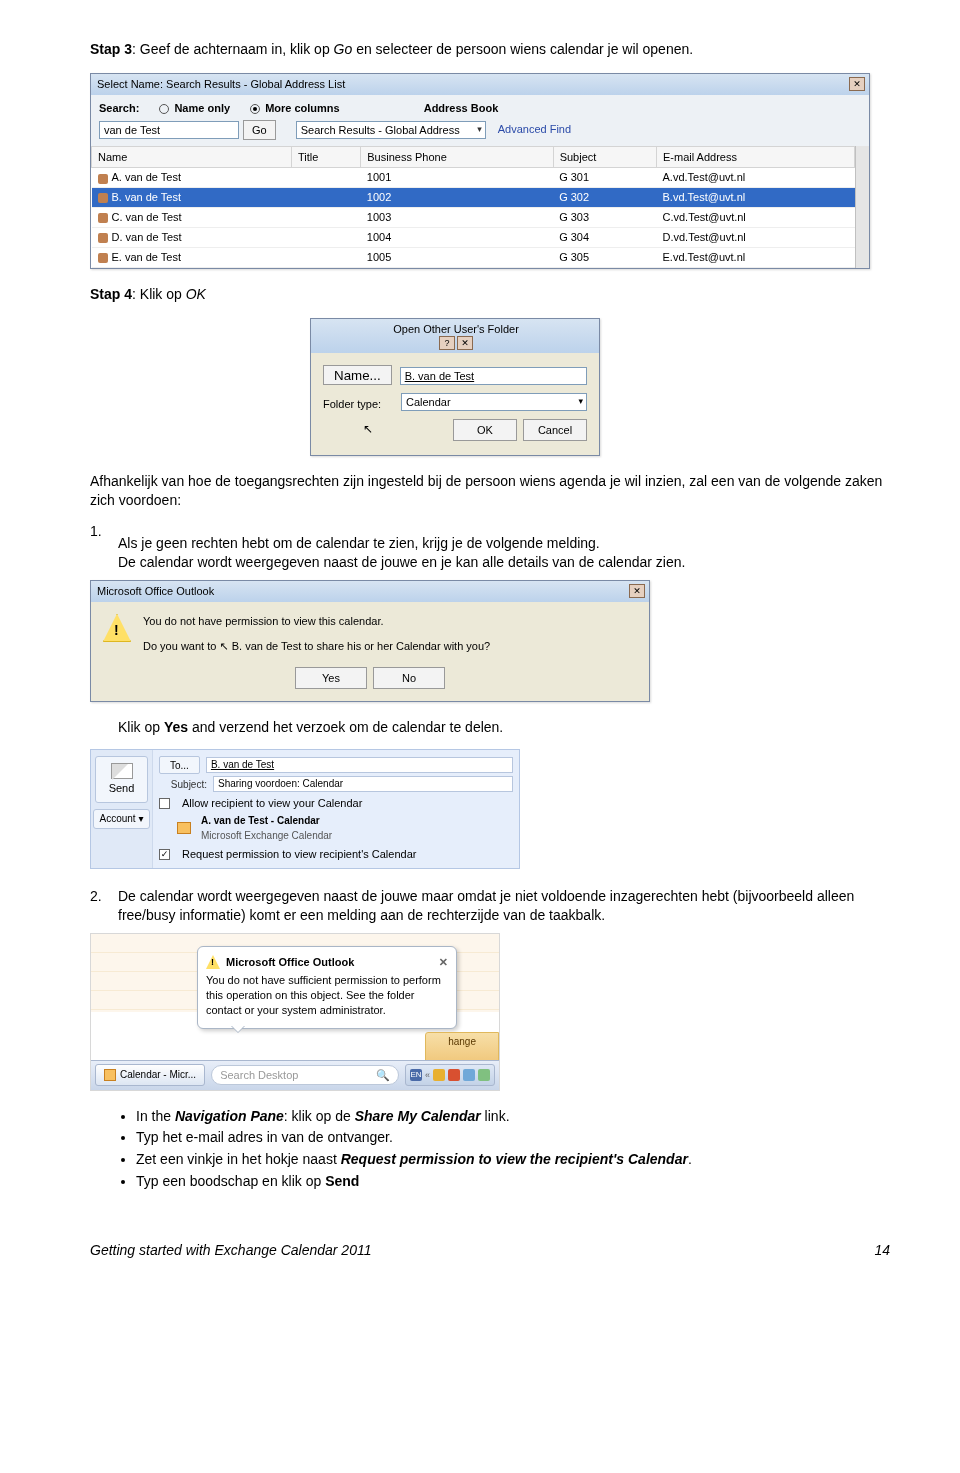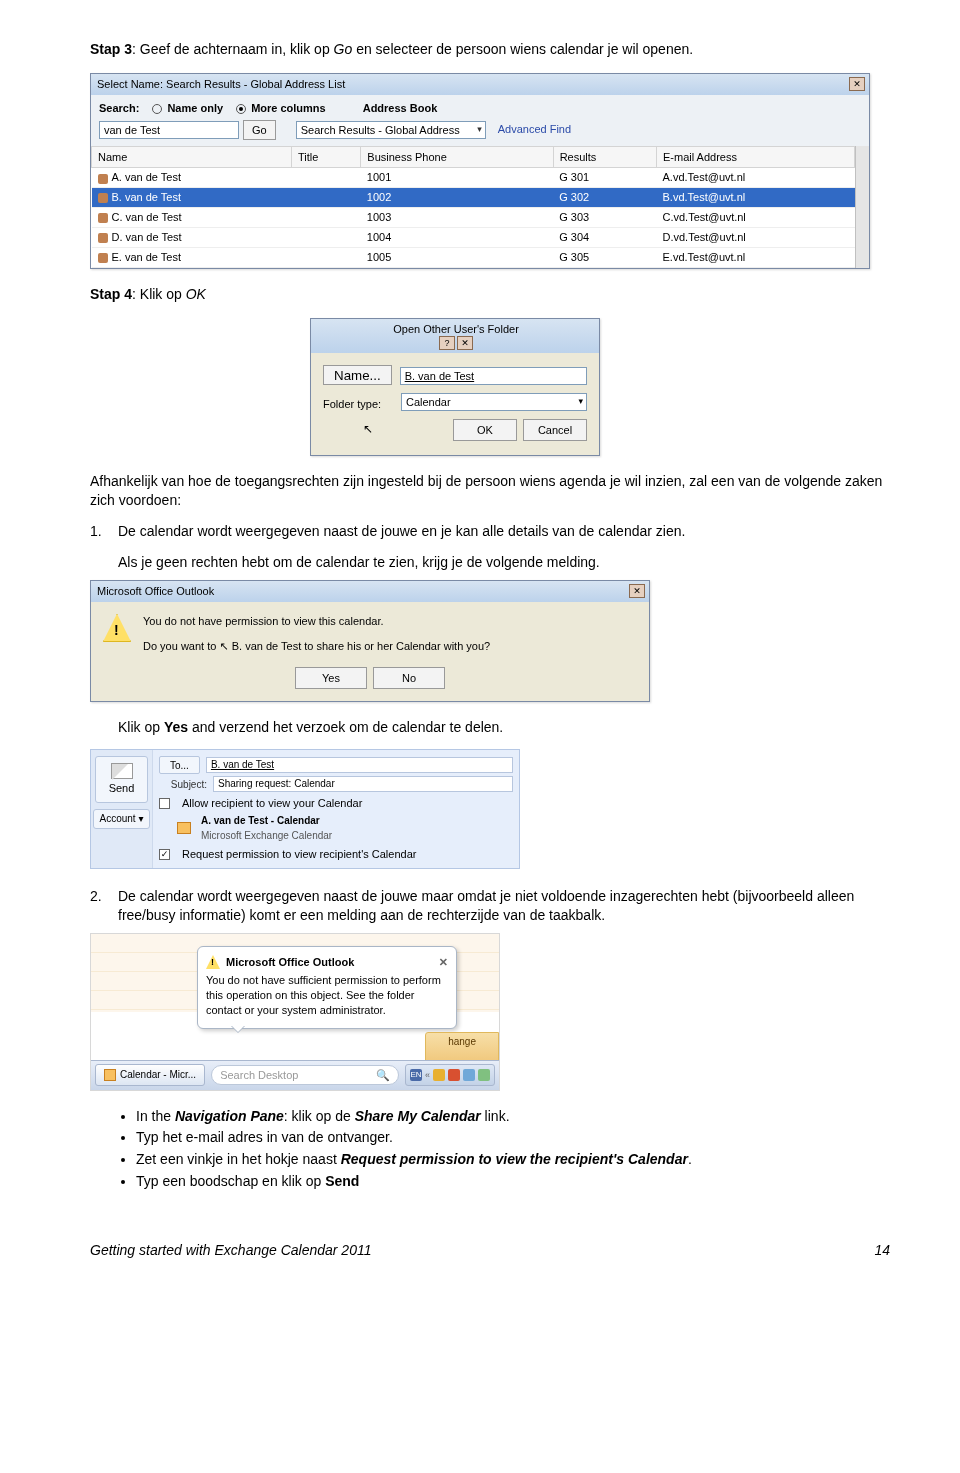--- a/index.html
+++ b/index.html
@@ -39,27 +39,27 @@
   }
   .titlebar .close {
     width: 16px; height: 14px;
     background: #e6d0c0;
     border: 1px solid #8a6a50;
     text-align: center; line-height: 12px;
     font-size: 9px;
   }
   .shot1 { width: 780px; }
   .shot1 .search-row {
-    display: flex; align-items: center; gap: 13px;
+    display: flex; align-items: center; gap: 20px;
     padding: 6px 8px 2px 8px; font-weight: bold;
   }
   .shot1 .search-row .lbl { font-weight: bold; }
   .shot1 .radio { width:10px;height:10px;border:1px solid #555;border-radius:50%;display:inline-block;vertical-align:middle;margin-right:2px;}
   .shot1 .radio.on::after{content:"";display:block;width:4px;height:4px;background:#000;border-radius:50%;margin:2px;}
-  .shot1 .ab-label{margin-left:24px;font-weight:bold;}
+  .shot1 .ab-label{margin-left:64px;font-weight:bold;}
   .shot1 .inputs-row{display:flex;align-items:center;gap:4px;padding:2px 8px 6px 8px;}
   .shot1 .txt{background:#fff;border:1px solid #7f9db9;height:18px;padding:1px 4px;}
   .shot1 .btn{background:#f3f3f3;border:1px solid #999;height:20px;padding:0 8px;font-size:11px;}
   .shot1 .dd{background:#fff;border:1px solid #7f9db9;height:18px;padding:1px 14px 1px 4px;position:relative;}
   .shot1 .dd::after{content:"▾";position:absolute;right:3px;top:1px;font-size:9px;color:#333;}
   .shot1 .adv{color:#2a4aa8;}
   .shot1 table{width:100%;border-collapse:collapse;background:#fff;}
   .shot1 th{background:#f6f6f6;border:1px solid #d4d4d4;text-align:left;font-weight:normal;font-size:11px;padding:3px 6px;}
   .shot1 td{border-bottom:1px solid #eee;font-size:11px;padding:2px 6px;white-space:nowrap;}
   .shot1 tr.sel td{background:#316ac5;color:#fff;}
@@ -165,21 +165,21 @@
     <div class="dd" style="width:190px;margin-left:16px">Search Results - Global Address</div>
     <span class="adv" style="margin-left:8px">Advanced Find</span>
   </div>
   <div style="display:flex">
     <table>
       <tbody>
           <tr>
         <th>Name</th>
         <th>Title</th>
         <th>Business Phone</th>
-        <th>Results</th>
+        <th>Subject</th>
         <th>E-mail Address</th>
       </tr>
       <tr>
             <td><span class="person-ico"></span><span>A. van de Test</span></td>
             <td></td>
             <td>1001</td>
             <td>G 301</td>
             <td>A.vd.Test@uvt.nl</td>
           </tr>
       <tr class="sel">
@@ -245,22 +245,22 @@
     </div>
   </div>
 </div>
 </div>
 
 <p class="para">Afhankelijk van hoe de toegangsrechten zijn ingesteld bij de persoon wiens agenda je wil inzien, zal een van de volgende zaken zich voordoen:</p>
 
 <div class="numitem">
   <div class="num">1.</div>
   <div class="body">
+    <div style="margin-top:12px">Als je geen rechten hebt om de calendar te zien, krijg je de volgende melding.</div>
     <div>De calendar wordt weergegeven naast de jouwe en je kan alle details van de calendar zien.</div>
-    <div style="margin-top:12px">Als je geen rechten hebt om de calendar te zien, krijg je de volgende melding.</div>
   </div>
 </div>
 
 <div class="win-frame shot3">
   <div class="titlebar">
     <span>Microsoft Office Outlook</span>
     <span class="close">✕</span>
   </div>
   <div class="body">
     <div class="toprow">
@@ -290,21 +290,21 @@
       </div>
       <div class="acct"><span>Account</span> <span>▾</span></div>
     </div>
     <div class="right">
       <div class="r">
         <button class="btn2">To...</button>
         <div class="fld ul">B. van de Test</div>
       </div>
       <div class="r">
         <span class="lbl2">Subject:</span>
-        <div class="fld">Sharing request: Calendar</div>
+        <div class="fld">Sharing voordoen: Calendar</div>
       </div>
       <div class="r" style="margin-top:4px">
         <span class="chk"></span>
         <span>Allow recipient to view your Calendar</span>
       </div>
       <div class="r" style="margin-left:18px">
         <span class="cal-ico"></span>
         <span>
           <span class="bold" style="font-size:10px">A. van de Test - Calendar</span><br>
           <span class="small">Microsoft Exchange Calendar</span>

